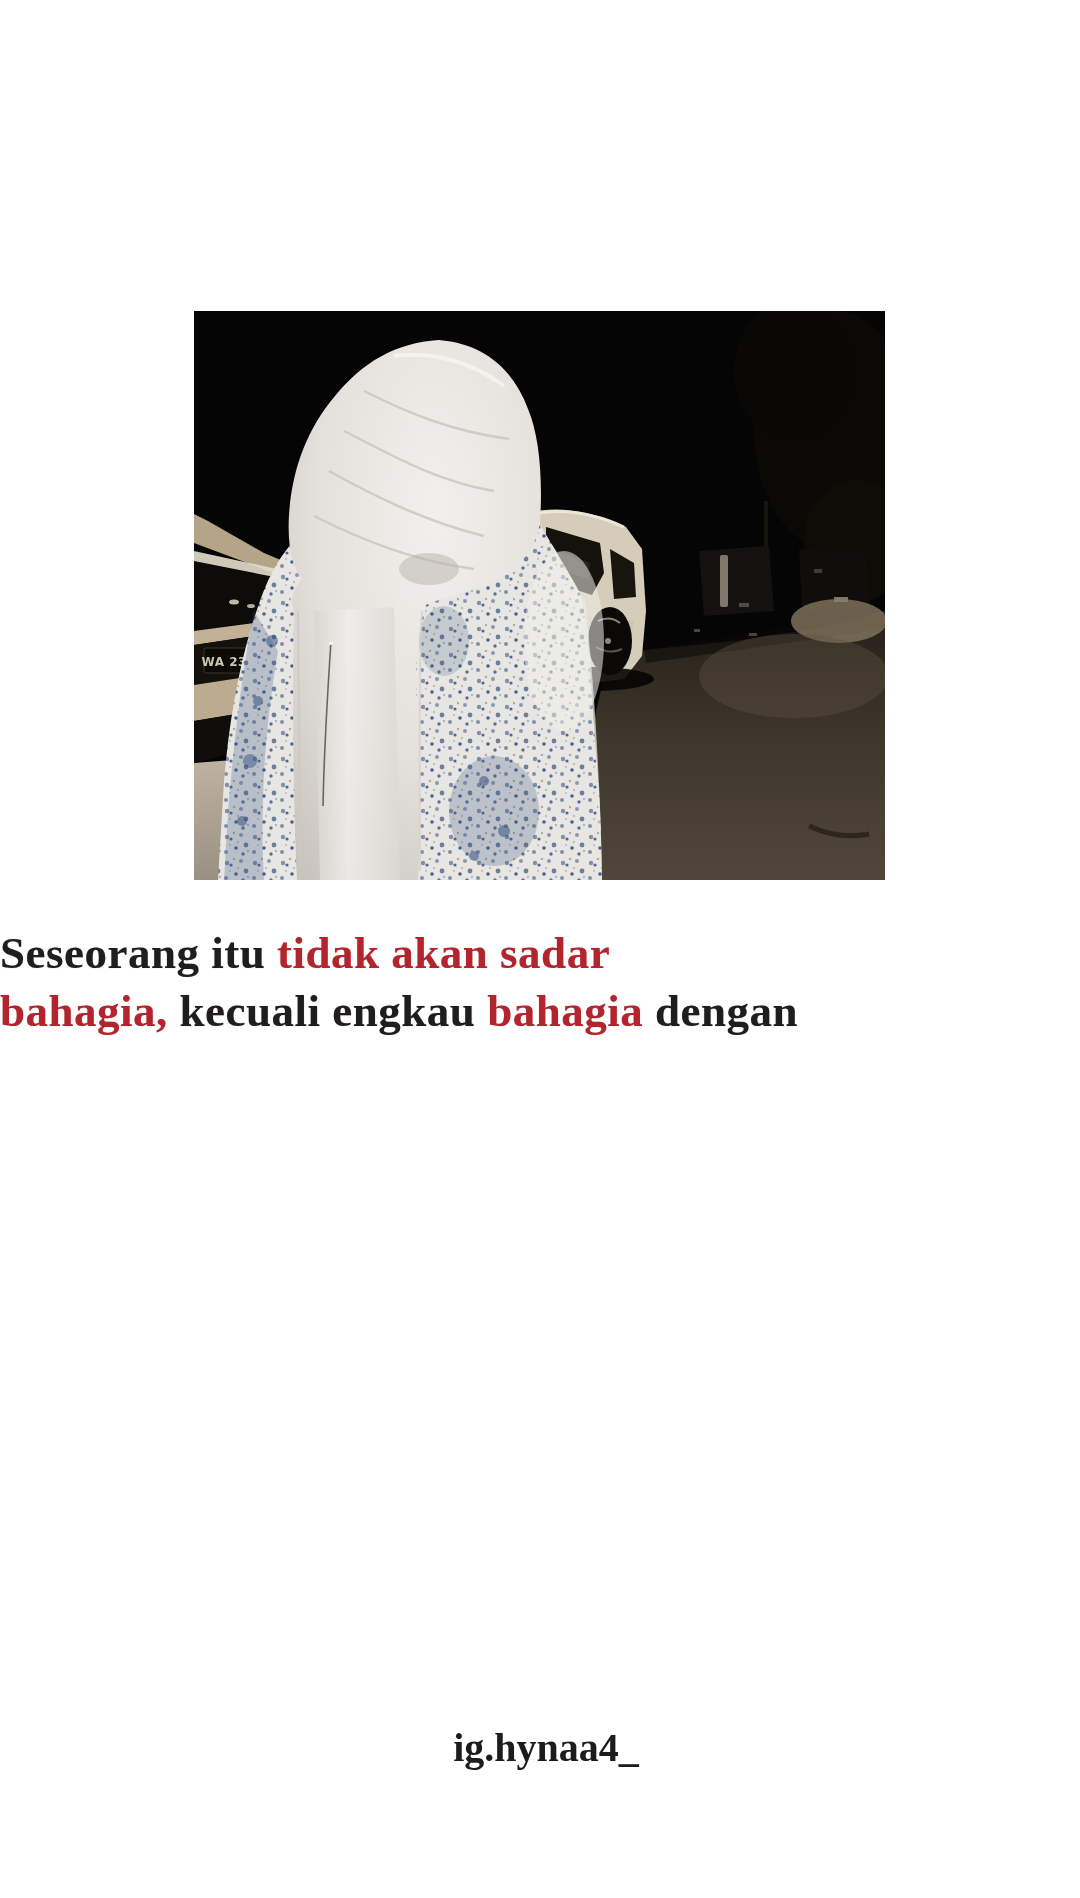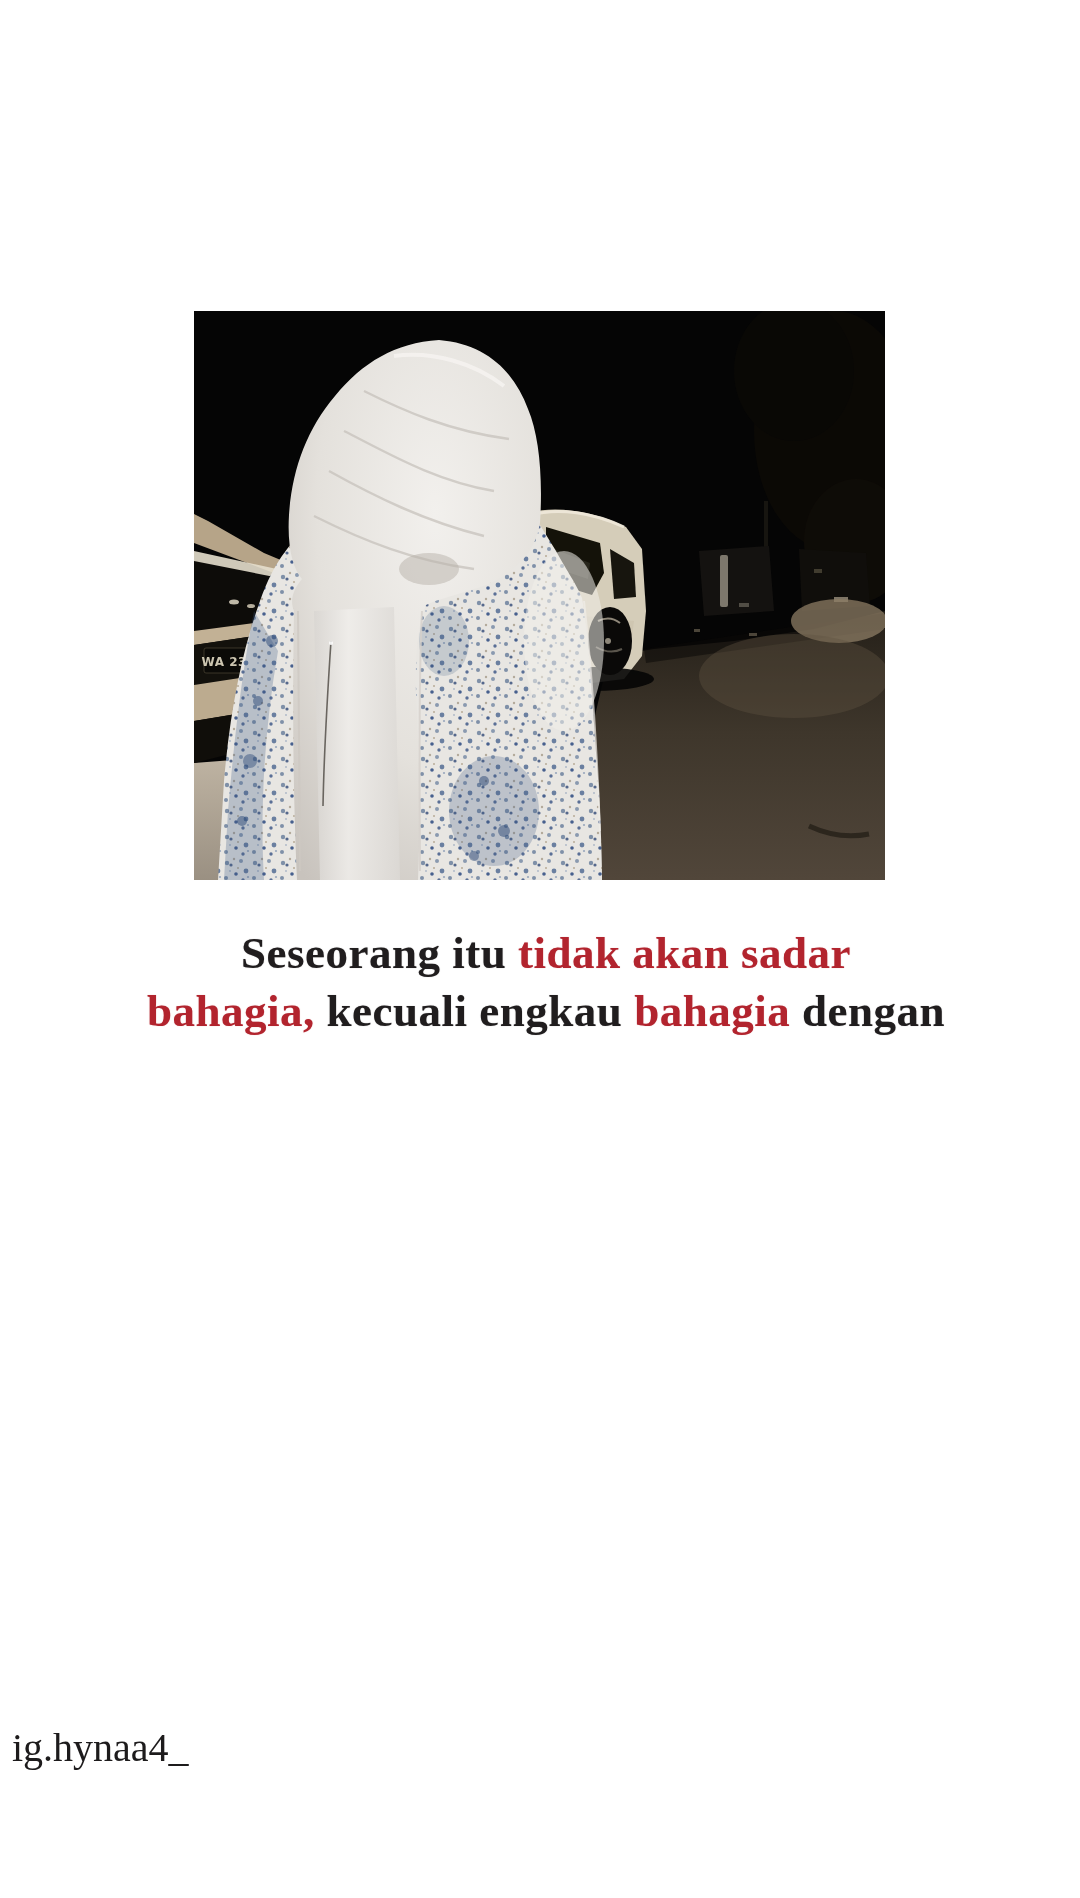--- a/index.html
+++ b/index.html
@@ -19,36 +19,35 @@
   }
   .photo{
     position:absolute;
     left:194px;top:311px;
     width:691px;height:569px;
   }
   .photo svg{display:block;width:100%;height:100%;}
   .quote{
     position:absolute;
     left:0;right:0;top:924px;
-    text-align:center;
+    text-align:left;
     font-weight:700;
     font-size:45px;
     line-height:58px;
     letter-spacing:0.5px;
     color:var(--quote-black);
     text-shadow:0 0 1px rgba(32,29,30,0.35);
-    padding-left:12px;
   }
   .q-red{color:var(--quote-red);text-shadow:0 0 1px rgba(178,36,46,0.35);}
   .q-black{color:var(--quote-black);}
   .handle{
     position:absolute;
     left:0;right:0;top:1724px;
-    text-align:left;
-    font-weight:400;
+    text-align:center;
+    font-weight:700;
     font-size:40px;
     line-height:48px;
     color:var(--handle-color);
     padding-left:12px;
   }
 </style>
 </head>
 <body>
 
 <div class="canvas">

